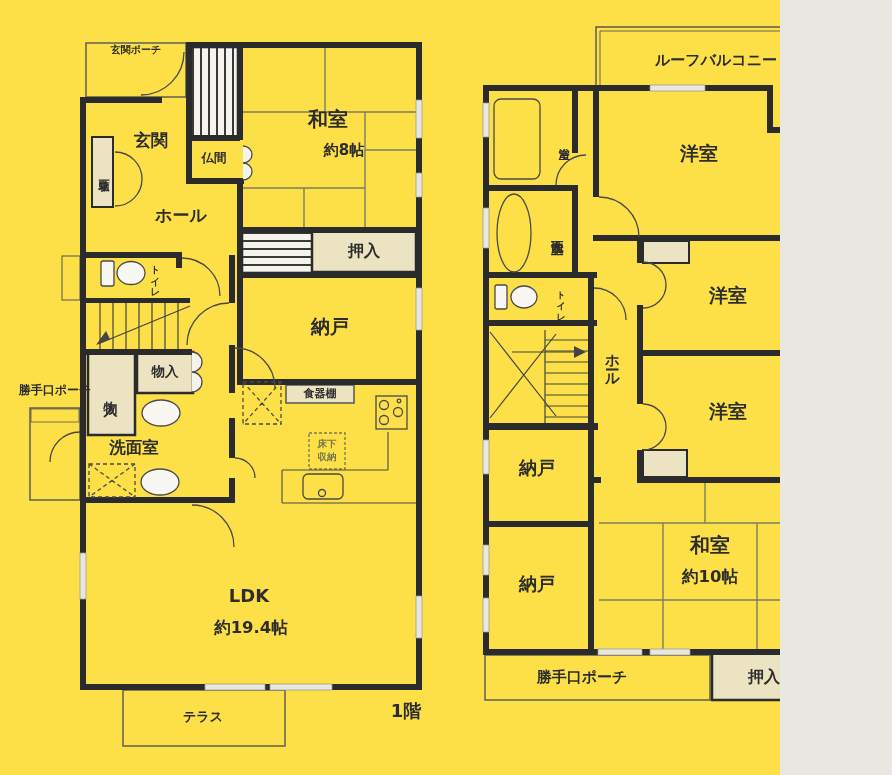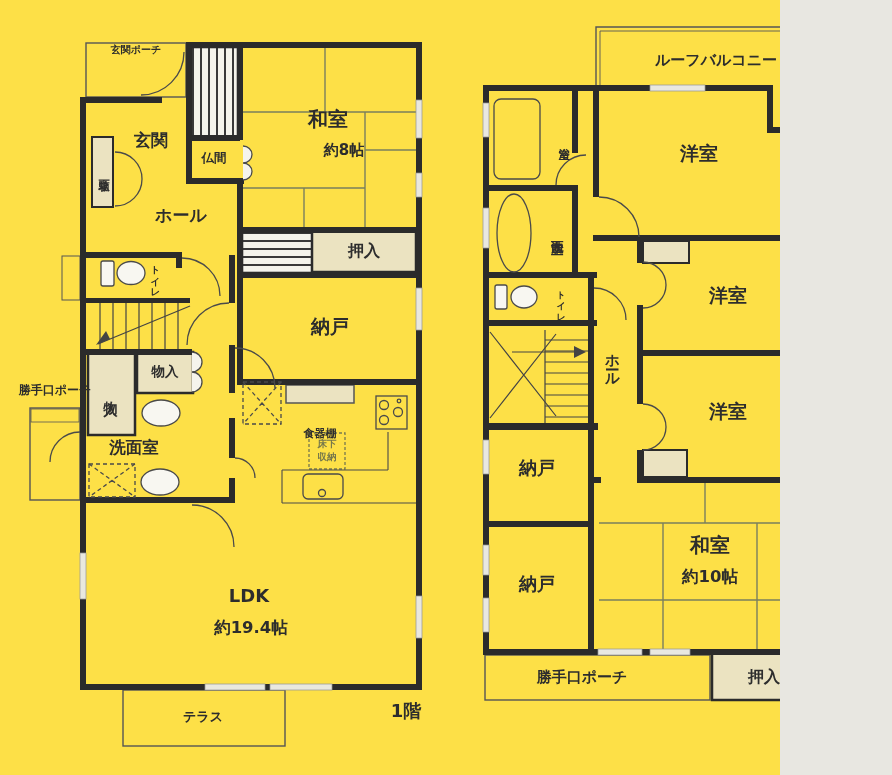--- a/index.html
+++ b/index.html
@@ -220,21 +220,21 @@
 <div class="lbl" style="left:214px;top:158px;font-size:12.5px;">仏間</div>
 <div class="lbl" style="left:328px;top:119px;font-size:20px;">和室</div>
 <div class="lbl" style="left:328px;top:151px;font-size:15px;margin-left:16px;">約8帖</div>
 <div class="lbl" style="left:181px;top:216px;font-size:17px;">ホール</div>
 <div class="lbl v" style="left:155px;top:276px;font-size:9.5px;">トイレ</div>
 <div class="lbl" style="left:364px;top:251px;font-size:16px;">押入</div>
 <div class="lbl" style="left:330px;top:327px;font-size:19px;">納戸</div>
 <div class="lbl v" style="left:111px;top:391px;font-size:14px;">物入</div>
 <div class="lbl" style="left:165px;top:372px;font-size:13.5px;">物入</div>
 <div class="lbl" style="left:134px;top:448px;font-size:16.5px;">洗面室</div>
-<div class="lbl" style="left:320px;top:394px;font-size:11px;margin-top:40px;">食器棚</div>
+<div class="lbl" style="left:320px;top:394px;font-size:11px;">食器棚</div>
 <div class="lbl olive" style="left:327px;top:444px;font-size:9.5px;">床下</div>
 <div class="lbl olive" style="left:327px;top:457px;font-size:9.5px;">収納</div>
 <div class="lbl" style="left:55px;top:391px;font-size:12px;">勝手口ポーチ</div>
 <div class="lbl bold" style="left:249px;top:596px;font-size:18px;">LDK</div>
 <div class="lbl" style="left:251px;top:628px;font-size:16.5px;">約19.4帖</div>
 <div class="lbl" style="left:203px;top:717px;font-size:13px;">テラス</div>
 <div class="lbl bold" style="left:406px;top:711px;font-size:18px;">1階</div>
 
 <div class="lbl" style="left:716px;top:61px;font-size:15px;">ルーフバルコニー</div>
 <div class="lbl v" style="left:563px;top:140px;font-size:11px;">浴室</div>

